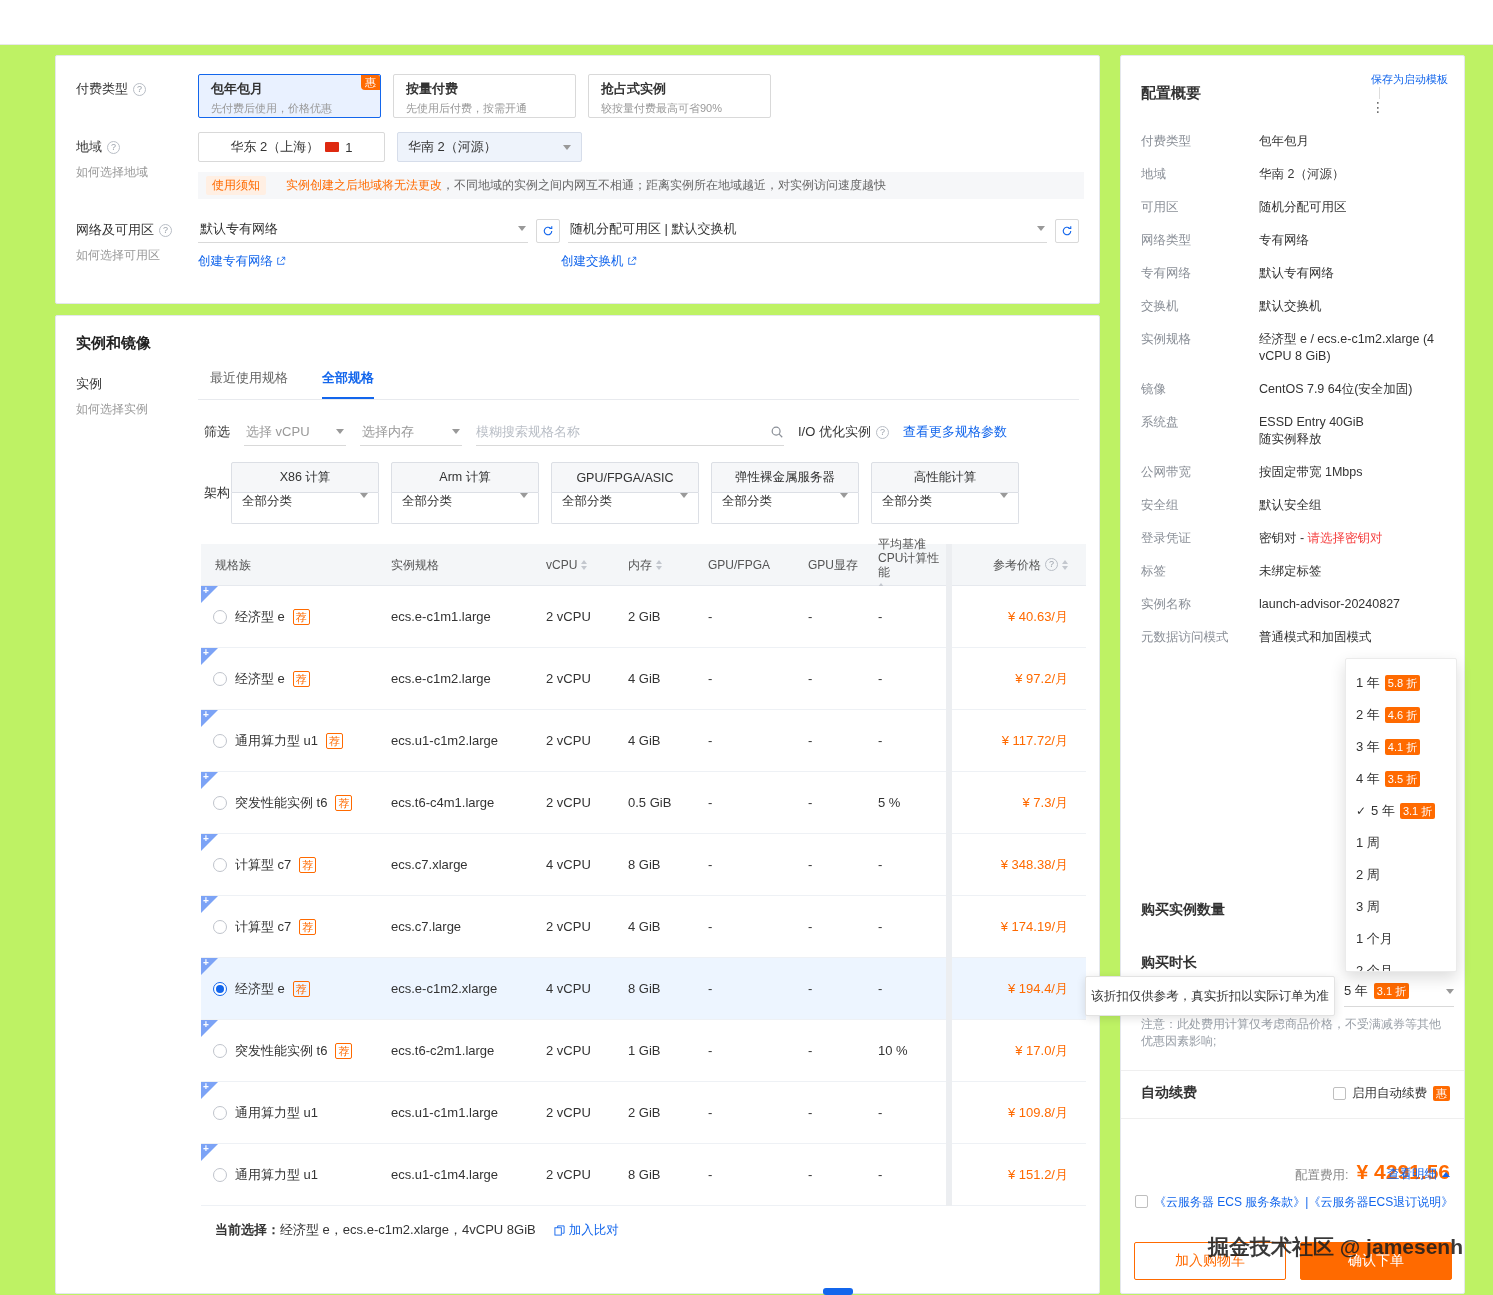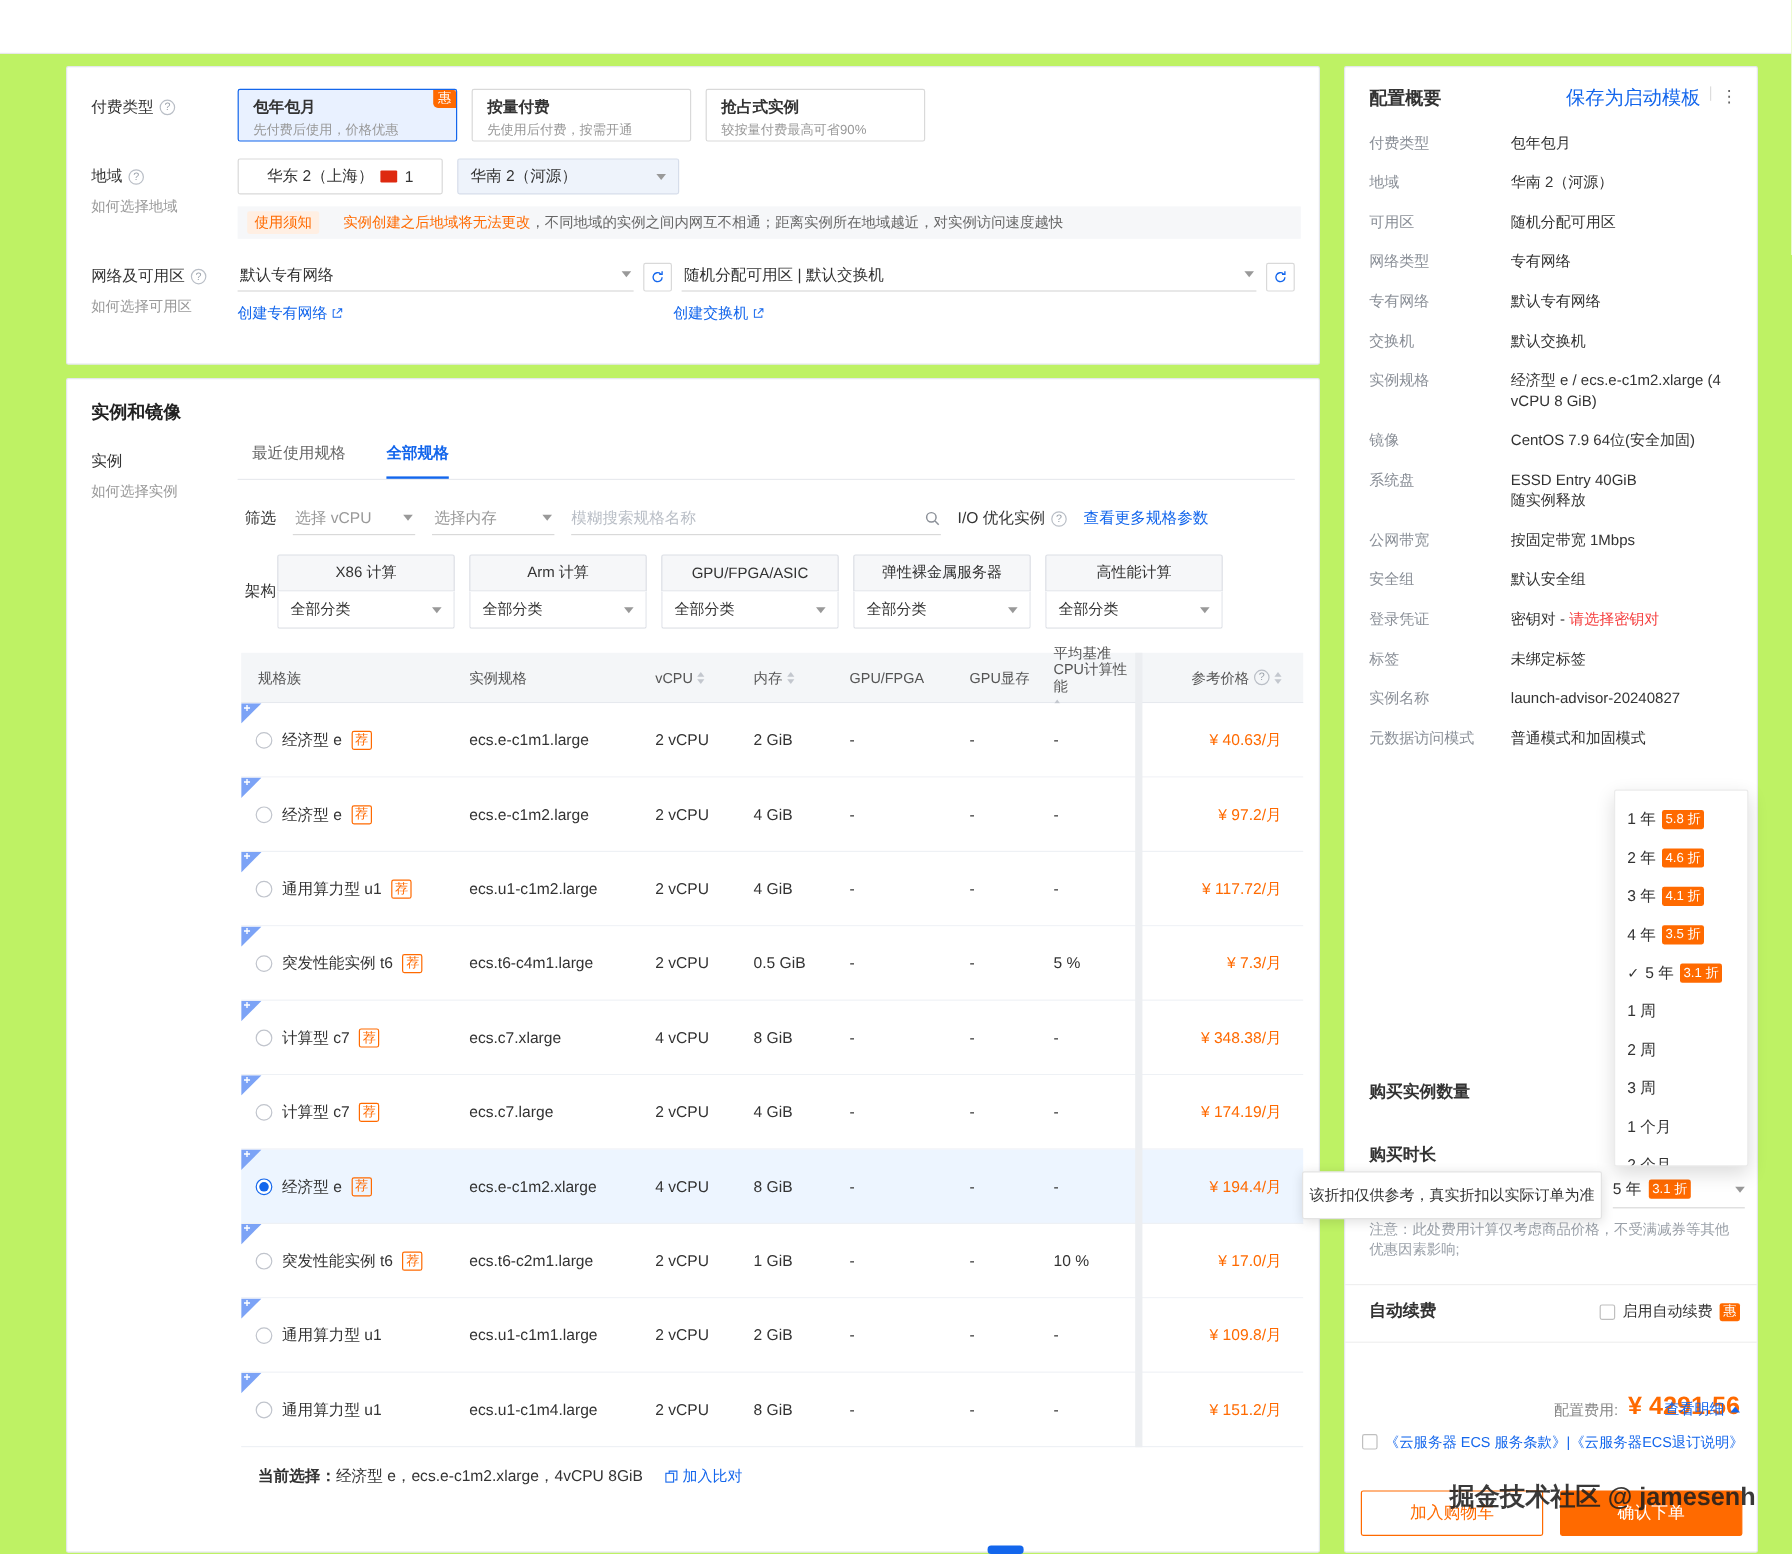--- a/index.html
+++ b/index.html
@@ -24,21 +24,21 @@
   .pay-cards { display:flex; gap:12px; }
   .pay-card { position:relative; width:183px; height:44px; border:1px solid #d9d9d9; border-radius:2px; padding:5px 12px; cursor:pointer; background:#fff; }
   .pay-card.selected { border-color:#1366ec; background:#e9f1ff; }
   .pay-title { font-size:13px; font-weight:700; color:#333; }
   .pay-desc { font-size:11px; color:#999; margin-top:3px; white-space:nowrap; }
   .pay-badge { position:absolute; right:0; top:0; background:#ff6a00; color:#fff; font-size:11px; line-height:15px; padding:0 4px; border-radius:0 2px 0 4px; }
 
   
   .region-row { margin-top:14px; }
   .region-boxes { display:flex; gap:12px; }
-  .region-box { width:171px; height:30px; border:1px solid #d9d9d9; border-radius:2px; display:flex; align-items:center; justify-content:center; gap:6px; font-size:13px; background:#fff; cursor:pointer; }
+  .region-box { width:187px; height:30px; border:1px solid #d9d9d9; border-radius:2px; display:flex; align-items:center; justify-content:center; gap:6px; font-size:13px; background:#fff; cursor:pointer; }
   .flag { width:14px; height:10px; background:#de2910; border-radius:1px; display:inline-block; }
   .region-select { width:185px; height:30px; background:#eef3fb; border:1px solid #d6ddea; border-radius:2px; display:flex; align-items:center; padding:0 10px; font-size:13px; cursor:pointer; }
   .caret { width:0; height:0; border-left:4px solid transparent; border-right:4px solid transparent; border-top:5px solid #999; display:inline-block; }
   .ml-auto { margin-left:auto; }
   .notice { margin-top:10px; background:#f6f7f9; height:27px; display:flex; align-items:center; gap:20px; padding:0 8px; font-size:12px; width:886px; }
   .notice-tag { background:#ffefe3; color:#ff6a00; padding:1px 6px; border-radius:2px; flex-shrink:0; }
   .notice-red { color:#ff6a00; }
   .notice-rest { color:#666; }
 
   
@@ -69,21 +69,21 @@
   .search-box input { border:0; outline:0; flex:1; font-size:13px; font-family:inherit; color:#333; background:transparent; }
   .search-box input::placeholder { color:#b9bec6; }
   .io-label { display:flex; align-items:center; gap:5px; font-size:13px; }
   .more-link { font-size:13px; }
 
   .arch-row { margin-top:16px; display:flex; padding-left:6px; }
   .arch-label { width:27px; font-size:13px; display:flex; align-items:center; flex-shrink:0; }
   .arch-cards { display:flex; gap:12px; }
   .arch-card { width:148px; cursor:pointer; }
   .arch-name { height:31px; border:1px solid #dcdfe5; background:#f6f7f9; display:flex; align-items:center; justify-content:center; font-size:12.5px; border-radius:2px 2px 0 0; }
-  .arch-select { height:31px; border:1px solid #dcdfe5; border-top:0; display:flex; align-items:center; padding:0 10px; font-size:12.5px; color:#333; background:#fff; border-radius:0 0 2px 2px; }
+  .arch-select { height:31px; border:1px solid #dcdfe5; border-top:0; display:flex; padding:0 10px; font-size:12.5px; color:#333; background:#fff; border-radius:0 0 2px 2px; }
 
   
   .spec-table { margin-top:20px; position:relative; margin-left:3px; width:885px; }
   .thead { display:flex; height:42px; background:#f4f6f8; align-items:center; border-bottom:1px solid #e6e9ee; font-size:12px; color:#555; }
   .thead > div { display:flex; align-items:center; gap:4px; padding-right:4px; line-height:14px; }
   .thead > div:nth-of-type(1){ width:190px; padding-left:14px; }
   .thead > div:nth-of-type(2){ width:155px; }
   .thead > div:nth-of-type(3){ width:82px; }
   .thead > div:nth-of-type(4){ width:80px; }
   .thead > div:nth-of-type(5){ width:100px; }
@@ -108,21 +108,21 @@
   .corner::after { content:"+"; position:absolute; left:2px; top:0; color:#fff; font-size:10px; line-height:10px; font-weight:700; }
   .vstrip { position:absolute; left:745px; top:0; height:662px; width:6px; background:#eceef1; z-index:2; }
   .tfoot { display:flex; align-items:center; height:48px; padding-left:14px; font-size:13px; }
   .tfoot .prefix { font-weight:700; }
   .compare-link { margin-left:18px; display:flex; align-items:center; gap:4px; font-size:12.5px; }
   .hscroll-thumb { position:absolute; left:823px; top:1288px; width:30px; height:7px; background:#1366ec; border-radius:3px; z-index:5; }
 
   
   .summary-head { display:flex; align-items:center; }
   .summary-title { font-size:15px; font-weight:700; }
-  .summary-actions { margin-left:auto; display:flex; align-items:flex-start; font-size:16px; }
+  .summary-actions { margin-left:auto; display:flex; align-items:flex-start; font-size:11px;flex-direction:column; }
   .vdiv { width:1px; height:12px; background:#ddd; margin:0 8px; }
   .more-icon { color:#666; cursor:pointer; font-size:14px; }
   .more-icon::after { content:"⋮"; }
   .sum-list { margin-top:10px; }
   .sum-row { display:flex; padding:8px 0; font-size:12.5px; line-height:17px; }
   .sum-label { width:118px; color:#8a8f97; flex-shrink:0; }
   .sum-value { flex:1; color:#333; }
   .red { color:#f53f3f; cursor:pointer; }
   .v2 { display:block; }
 

